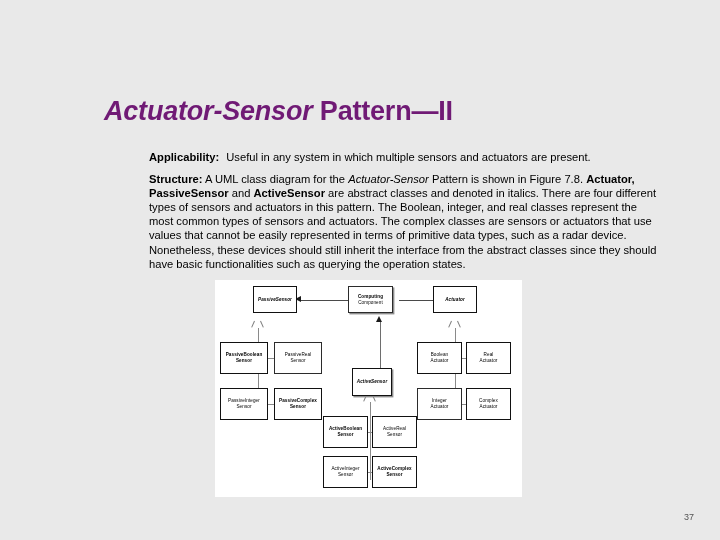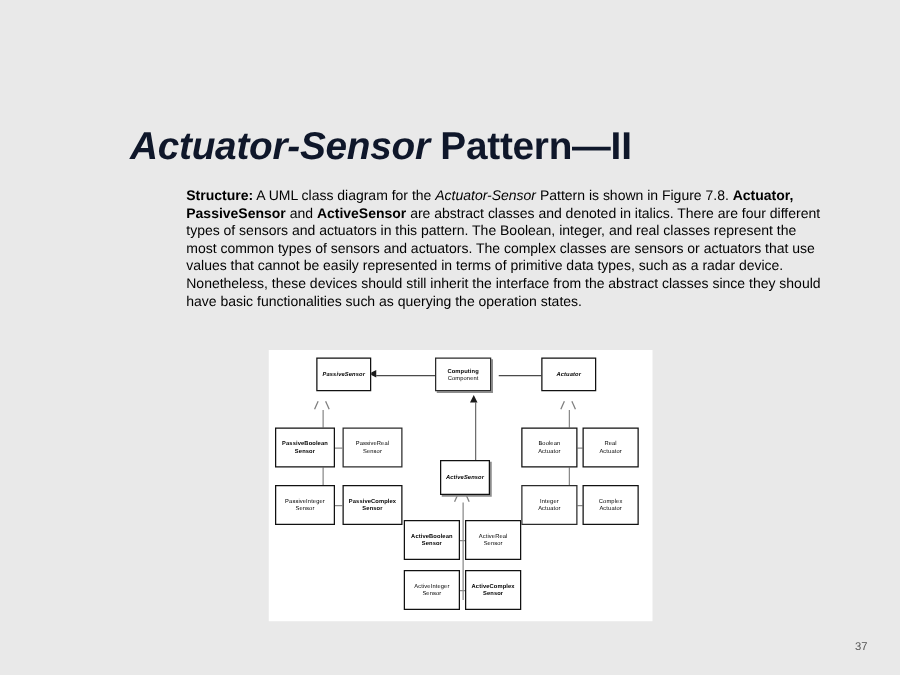--- a/index.html
+++ b/index.html
@@ -13,22 +13,22 @@
     font-family: "Liberation Sans", sans-serif;
     overflow: hidden;
     position: relative;
   }
 
   
   #slide-title {
     position: absolute;
     left: 104px;
     top: 78px;
-    font-size: 31px;
-    color: #0f172a;
+    font-size: 27px;
+    color: #701a75;
     letter-spacing: -0.2px;
     white-space: nowrap;
   }
   #slide-title .em { font-style: italic; }
   #slide-title .rg { font-style: normal; }
 
   
   #body-copy {
     position: absolute;
     left: 149px;
@@ -132,20 +132,23 @@
 </style>
 </head>
 <body>
 
 <h1 id="slide-title">
   <span class="em">Actuator-Sensor</span><span class="rg"> Pattern—II</span>
 </h1>
 
 <div id="body-copy">
   <p>
+    <b>Applicability:</b><span class="lead-gap"></span><span>Useful in any system in which multiple sensors and actuators are present.</span>
+  </p>
+  <p>
     <b>Structure:</b><span> A UML class diagram for the </span><i>Actuator-Sensor</i><span> Pattern is shown in Figure 7.8. </span><b>Actuator, PassiveSensor</b><span> and </span><b>ActiveSensor</b><span> are abstract classes and denoted in italics. There are four different types of sensors and actuators in this pattern. The Boolean, integer, and real classes represent the most common types of sensors and actuators. The complex classes are sensors or actuators that use values that cannot be easily represented in terms of primitive data types, such as a radar device. Nonetheless, these devices should still inherit the interface from the abstract classes since they should have basic functionalities such as querying the operation states.</span>
   </p>
 </div>
 
 <div id="uml-figure">
 
   <div class="ln thick-h" style="left:86px; top:19.5px; width:60px;"></div>
   <div class="arrow-left" style="left:80px; top:16px;"></div>
 
   <div class="ln thick-h" style="left:184px; top:19.5px; width:58px;"></div>

